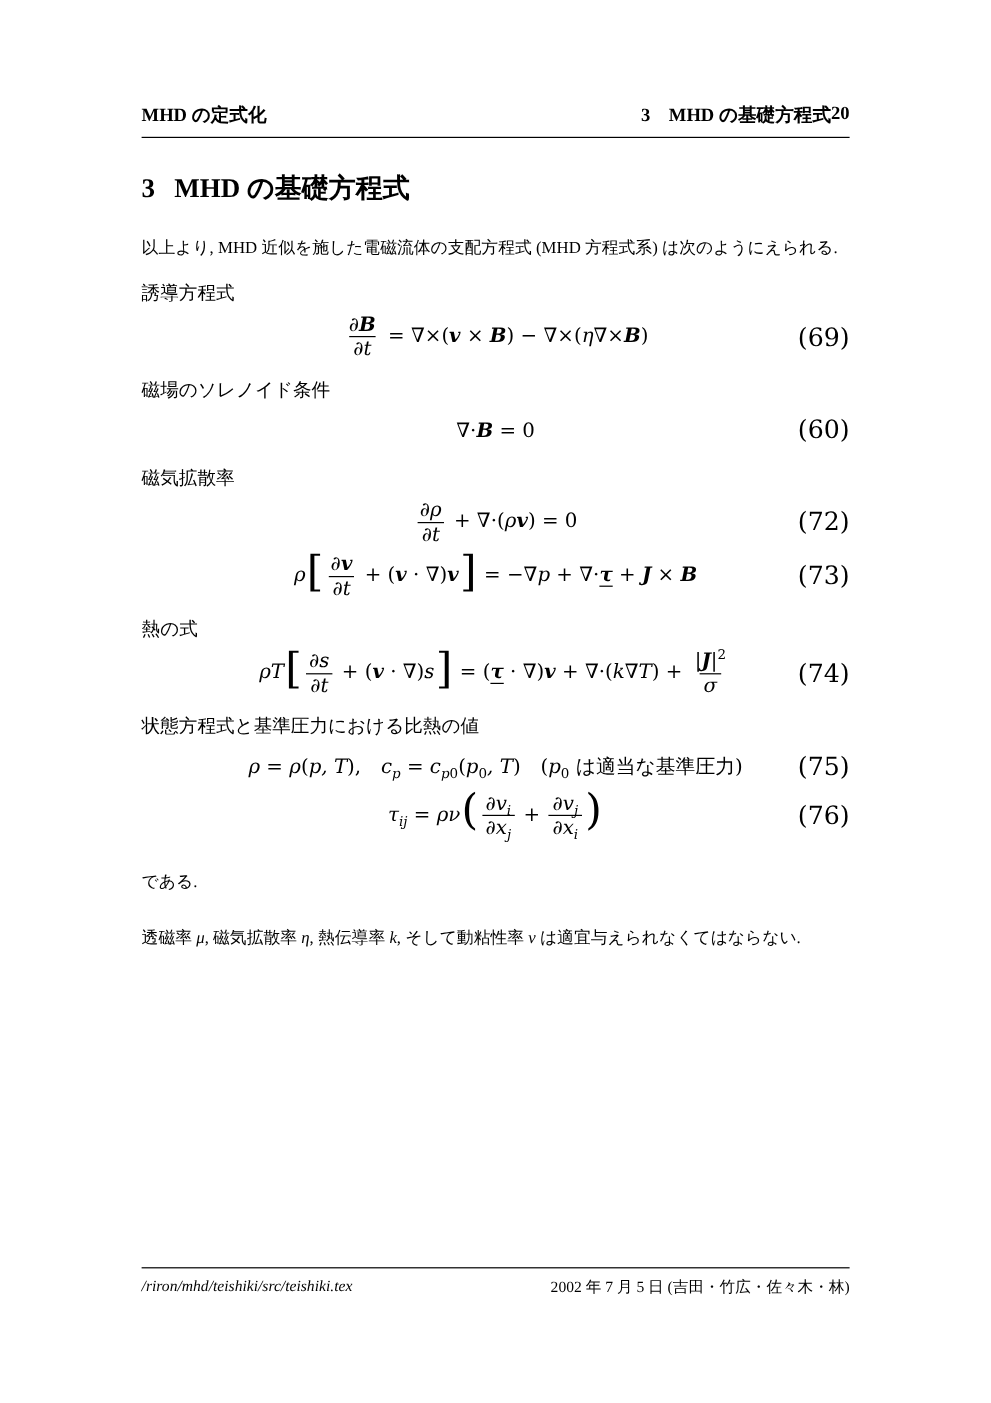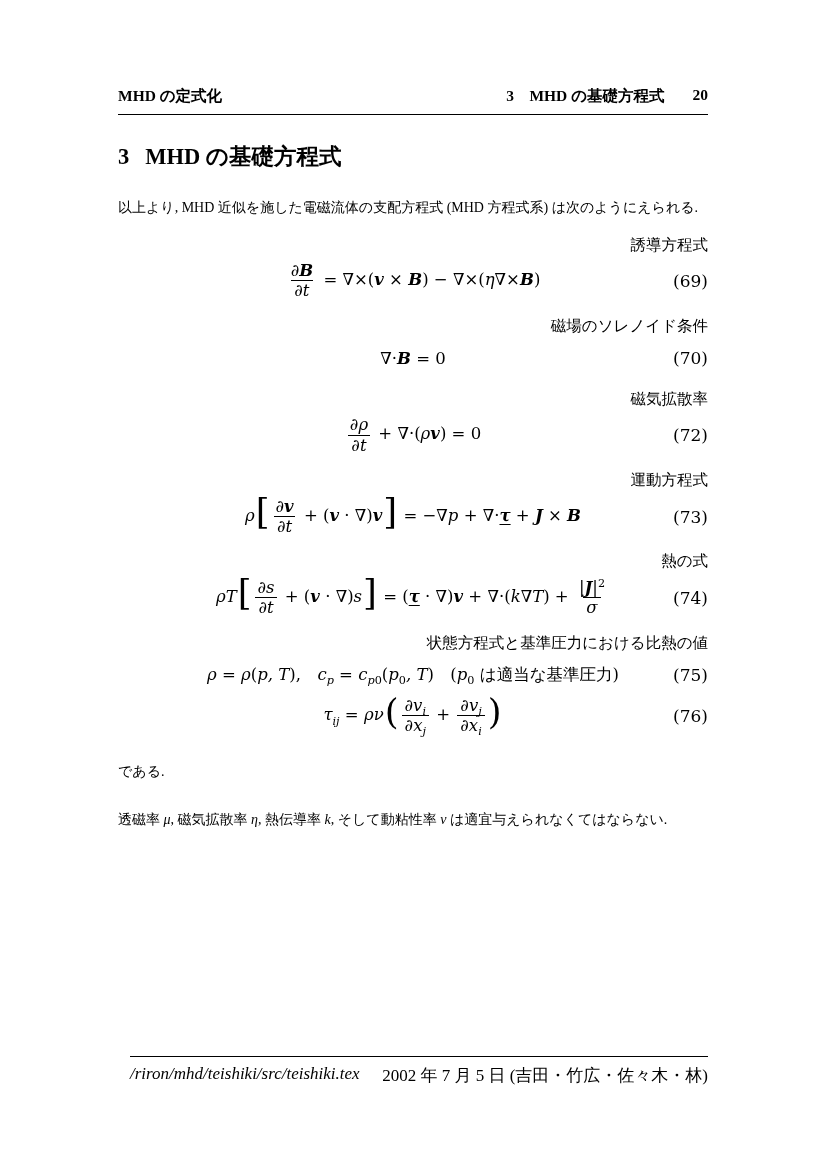--- a/index.html
+++ b/index.html
@@ -12,43 +12,43 @@
     position: relative; width: 826px; height: 1169px;
     background: #ffffff; overflow: hidden;
   }
   
   .header {
     position: absolute; left: 118px; right: 118px; top: 86px;
     display: flex; justify-content: space-between; align-items: baseline;
     border-bottom: 1.3px solid #000; padding-bottom: 7px;
     font-weight: 700; font-size: 15.5px;
   }
-  .hr-right { display: flex; gap: 28px; }
+  .hr-right { display: flex; }
   
   .main { position: absolute; left: 118px; right: 118px; top: 112px; }
   .section-title {
     display: flex; gap: 16px; align-items: baseline;
     font-size: 22.5px; font-weight: 700; margin: 29px 0 0 0;
   }
   .para {
     font-size: 14px; line-height: 1.62;
     margin: 25px 0 8px 0; text-align: justify;
   }
-  .eq-label { font-size: 15.5px; line-height: 1.5; margin: 13px 0 0 0; text-align: right; }
+  .eq-label { font-size: 15.5px; line-height: 1.5; margin: 13px 0 0 0; }
   .eq-row {
     position: relative; display: flex; align-items: center; justify-content: center;
     font-size: 16.5px; margin: 5px 0; min-height: 32px; padding: 0 44px;
   }
   .eq-math {
     font-family: "DejaVu Serif", "Liberation Serif", serif;
     white-space: nowrap;
   }
   .eq-num {
     position: absolute; right: 0; top: 50%; transform: translateY(-50%);
-    font-size: 17px; font-family: "DejaVu Serif", "Liberation Serif", serif;
+    font-size: 21px; font-family: "DejaVu Serif", "Liberation Serif", serif;
   }
   .frac {
     display: inline-flex; flex-direction: column; align-items: center;
     vertical-align: middle; line-height: 1.18; margin: 0 2px; text-align: center;
   }
   .frac .num { padding: 0 3px; display: block; }
   .frac .den { padding: 0 3px; display: block; border-top: 1.2px solid #000; }
   .rm { font-style: normal; }
   .it { font-style: italic; }
   .bi { font-style: italic; font-weight: 700; }
@@ -59,22 +59,21 @@
   .big {
     font-size: 215%; font-weight: 400; line-height: 0;
     vertical-align: -0.09em; margin: 0 1px;
   }
   sub, sup { font-size: 68%; line-height: 0; }
   
   .footer {
     position: absolute; left: 118px; right: 118px; top: 1056px;
     border-top: 1.3px solid #000; padding-top: 7px;
     display: flex; justify-content: space-between;
-    font-size: 17px;
-    margin-left: 12px;
+    font-size: 13px;
   }
   .f-left { font-style: italic; }
 </style>
 </head>
 <body>
 
 <div class="page">
 
   <div class="header">
     <span class="hr-left">MHD の定式化</span>
@@ -95,31 +94,30 @@
         <div class="eq-row">
           <span class="eq-math"><span class="frac">
               <span class="num"><span class="rm">∂</span><span class="bi">B</span></span>
               <span class="den"><span class="rm">∂</span><span class="it">t</span></span>
             </span><span class="rm"> = ∇×(</span><span class="bi">v</span><span class="rm"> × </span><span class="bi">B</span><span class="rm">) − ∇×(</span><span class="it">η</span><span class="rm">∇×</span><span class="bi">B</span><span class="rm">)</span></span>
           <span class="eq-num">(69)</span>
         </div>
         <p class="eq-label">磁場のソレノイド条件</p>
         <div class="eq-row">
           <span class="eq-math"><span class="rm">∇·</span><span class="bi">B</span><span class="rm"> = 0</span></span>
-          <span class="eq-num">(70)</span>
+          <span class="eq-num">(60)</span>
         </div>
         <p class="eq-label">磁気拡散率</p>
         <div class="eq-row">
           <span class="eq-math"><span class="frac">
               <span class="num"><span class="rm">∂</span><span class="it">ρ</span></span>
               <span class="den"><span class="rm">∂</span><span class="it">t</span></span>
             </span><span class="rm"> + ∇·(</span><span class="it">ρ</span><span class="bi">v</span><span class="rm">) = 0</span></span>
           <span class="eq-num">(72)</span>
         </div>
-        <p class="eq-label">運動方程式</p>
         <div class="eq-row">
           <span class="eq-math"><span class="it">ρ</span><span class="big">[</span><span class="frac">
               <span class="num"><span class="rm">∂</span><span class="bi">v</span></span>
               <span class="den"><span class="rm">∂</span><span class="it">t</span></span>
             </span><span class="rm"> + (</span><span class="bi">v</span><span class="rm"> · ∇)</span><span class="bi">v</span><span class="big">]</span><span class="rm"> = −∇</span><span class="it">p</span><span class="rm"> + ∇·</span><span class="bu">τ</span><span class="rm"> + </span><span class="bi">J</span><span class="rm"> × </span><span class="bi">B</span></span>
           <span class="eq-num">(73)</span>
         </div>
         <p class="eq-label">熱の式</p>
         <div class="eq-row">
           <span class="eq-math"><span class="it">ρT</span><span class="big">[</span><span class="frac">

